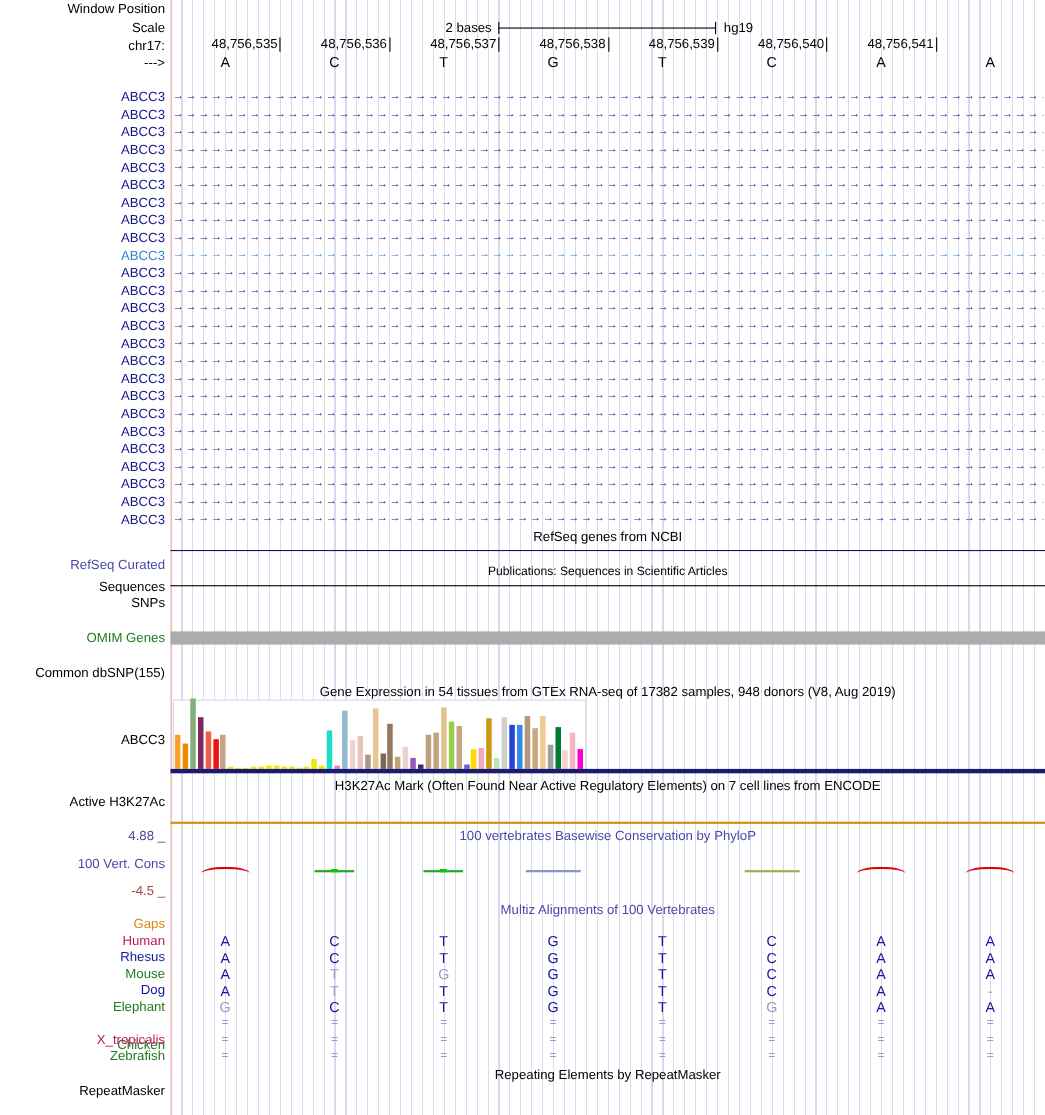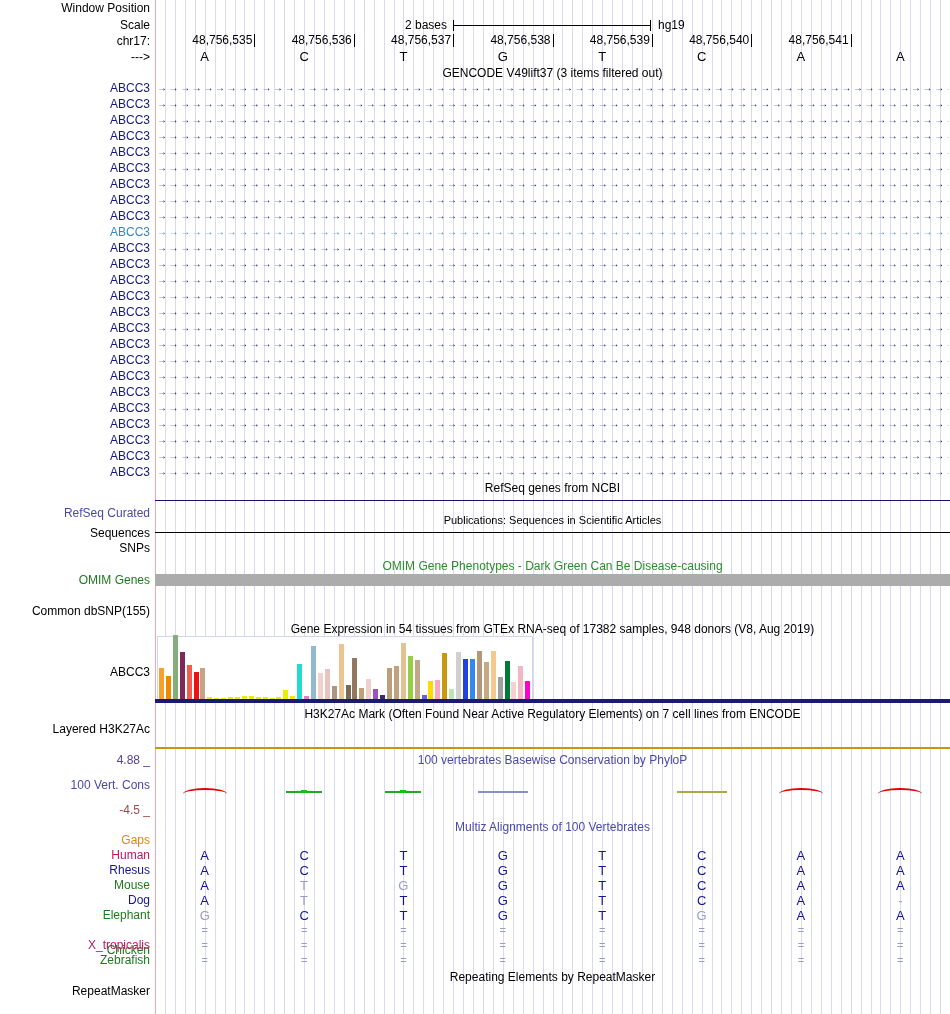--- a/index.html
+++ b/index.html
@@ -60,21 +60,20 @@
       <div class="basecell" style="left: 189.2px; top: 50px;">A</div>
       <div class="basecell" style="left: 288.6px; top: 50px;">C</div>
       <div class="basecell" style="left: 387.9px; top: 50px;">T</div>
       <div class="basecell" style="left: 487.3px; top: 50px;">G</div>
       <div class="basecell" style="left: 586.7px; top: 50px;">T</div>
       <div class="basecell" style="left: 686.1px; top: 50px;">C</div>
       <div class="basecell" style="left: 785.4px; top: 50px;">A</div>
       <div class="basecell" style="left: 884.8px; top: 50px;">A</div>
     </div>
 
-  <div class="ctitle" style="top:66px;">GENCODE V49lift37 (3 items filtered out)</div>
   <div id="gene-rows">
       <div class="glabel" style="top: 81px; color: rgb(22, 22, 138);">ABCC3</div>
       <div class="generow" style="top: 81px; color: rgb(22, 22, 138);">→→→→→→→→→→→→→→→→→→→→→→→→→→→→→→→→→→→→→→→→→→→→→→→→→→→→→→→→→→→→→→→→→→→→→→→→→→→→→→→→→→→→→</div>
       <div class="glabel" style="top: 97px; color: rgb(22, 22, 138);">ABCC3</div>
       <div class="generow" style="top: 97px; color: rgb(22, 22, 138);">→→→→→→→→→→→→→→→→→→→→→→→→→→→→→→→→→→→→→→→→→→→→→→→→→→→→→→→→→→→→→→→→→→→→→→→→→→→→→→→→→→→→→</div>
       <div class="glabel" style="top: 113px; color: rgb(22, 22, 138);">ABCC3</div>
       <div class="generow" style="top: 113px; color: rgb(22, 22, 138);">→→→→→→→→→→→→→→→→→→→→→→→→→→→→→→→→→→→→→→→→→→→→→→→→→→→→→→→→→→→→→→→→→→→→→→→→→→→→→→→→→→→→→</div>
       <div class="glabel" style="top: 129px; color: rgb(22, 22, 138);">ABCC3</div>
       <div class="generow" style="top: 129px; color: rgb(22, 22, 138);">→→→→→→→→→→→→→→→→→→→→→→→→→→→→→→→→→→→→→→→→→→→→→→→→→→→→→→→→→→→→→→→→→→→→→→→→→→→→→→→→→→→→→</div>
       <div class="glabel" style="top: 145px; color: rgb(22, 22, 138);">ABCC3</div>
@@ -124,21 +123,20 @@
   <div class="ctitle" style="top:481px;">RefSeq genes from NCBI</div>
   <div class="hline" style="top:500px;height:1px;background:#13136B;"></div>
   <div class="glabel slate" style="top:506px;">RefSeq Curated</div>
 
   <div class="ctitle" style="top:513px;font-size:11px;">Publications: Sequences in Scientific Articles</div>
   <div class="hline" style="top:532px;height:1px;background:#000;"></div>
   <div class="glabel" style="top:526px;">Sequences</div>
 
   <div class="glabel" style="top:541px;">SNPs</div>
 
-  <div class="ctitle" style="top:559px;color:#2E8B2E;">OMIM Gene Phenotypes - Dark Green Can Be Disease-causing</div>
   <div class="hline" style="top:574px;height:12px;background:#ACACAC;"></div>
   <div class="glabel green" style="top:573px;">OMIM Genes</div>
 
   <div class="glabel" style="top:604px;">Common dbSNP(155)</div>
 
   <div class="ctitle" style="top:622px;">Gene Expression in 54 tissues from GTEx RNA-seq of 17382 samples, 948 donors (V8, Aug 2019)</div>
   <div id="gtex-box" style="position:absolute;left:157px;top:636px;width:376px;height:64px;border:1px solid #D4D4EE;box-sizing:border-box;background:#fff;">
       <div class="bar" style="left: 1px; width: 5px; height: 31px; background: rgb(248, 160, 44);"></div>
       <div class="bar" style="left: 7.91px; width: 5px; height: 23px; background: rgb(238, 138, 0);"></div>
       <div class="bar" style="left: 14.82px; width: 5px; height: 64px; background: rgb(133, 174, 124);"></div>
@@ -191,21 +189,21 @@
       <div class="bar" style="left: 339.59px; width: 5px; height: 22px; background: rgb(160, 160, 160);"></div>
       <div class="bar" style="left: 346.5px; width: 5px; height: 38px; background: rgb(0, 122, 53);"></div>
       <div class="bar" style="left: 353.41px; width: 5px; height: 17px; background: rgb(242, 211, 208);"></div>
       <div class="bar" style="left: 360.32px; width: 5px; height: 33px; background: rgb(244, 182, 194);"></div>
       <div class="bar" style="left: 367.23px; width: 5px; height: 18px; background: rgb(255, 0, 204);"></div>
     </div>
   <div class="glabel" style="top:665px;">ABCC3</div>
   <div class="hline" style="top:699px;height:4px;background:#1A1A70;"></div>
 
   <div class="ctitle" style="top:707px;">H3K27Ac Mark (Often Found Near Active Regulatory Elements) on 7 cell lines from ENCODE</div>
-  <div class="glabel" style="top:722px;">Layered H3K27Ac</div>
+  <div class="glabel" style="top:722px;">Active H3K27Ac</div>
   <div class="hline" style="top:747px;height:2px;background:#C89611;"></div>
 
   <div class="glabel" style="top:753px;color:#50449B;">4.88 _</div>
   <div class="ctitle slate" style="top:753px;">100 vertebrates Basewise Conservation by PhyloP</div>
   <div class="glabel slate" style="top:778px;">100 Vert. Cons</div>
   <div class="glabel" style="top:803px;color:#A04848;">-4.5 _</div>
   <div id="cons-marks">
       <div style="position: absolute; left: 182.7px; top: 788px; width: 44px; height: 6px; border-top: 2px solid rgb(224, 0, 0); border-radius: 22px 22px 0px 0px / 6px 6px 0px 0px;"></div>
       <div style="position: absolute; left: 286.1px; top: 791px; width: 36px; height: 2px; background: rgb(34, 170, 34);"></div>
       <div style="position: absolute; left: 301.1px; top: 790px; width: 6px; height: 3px; background: rgb(0, 204, 0);"></div>

